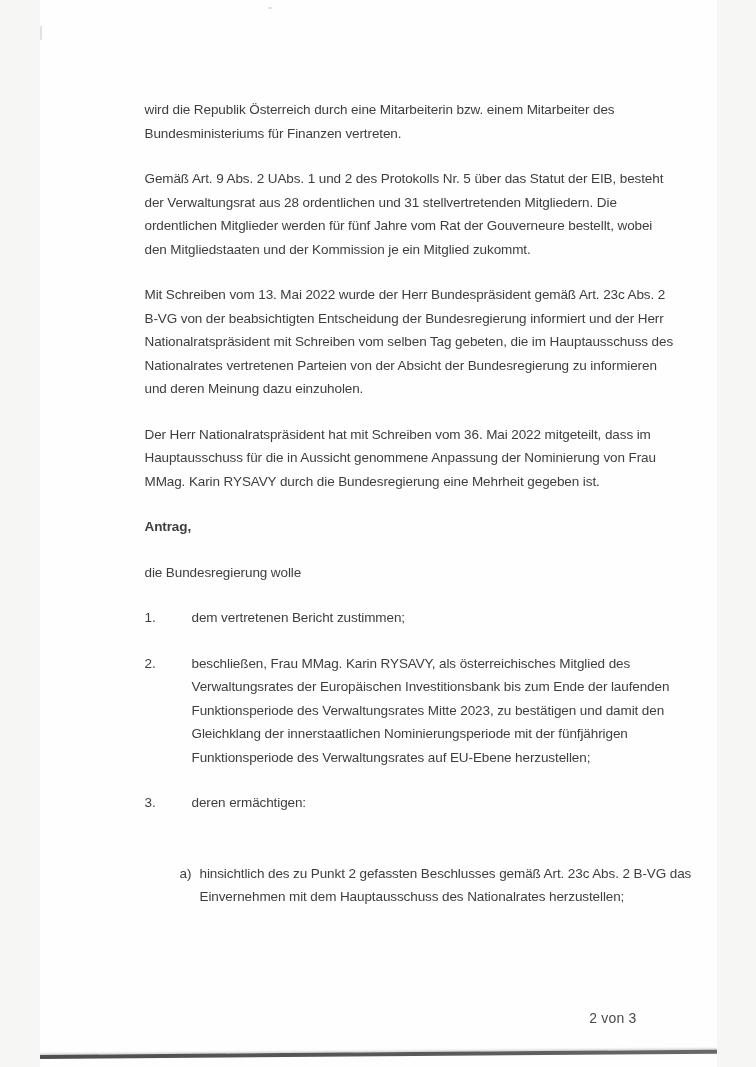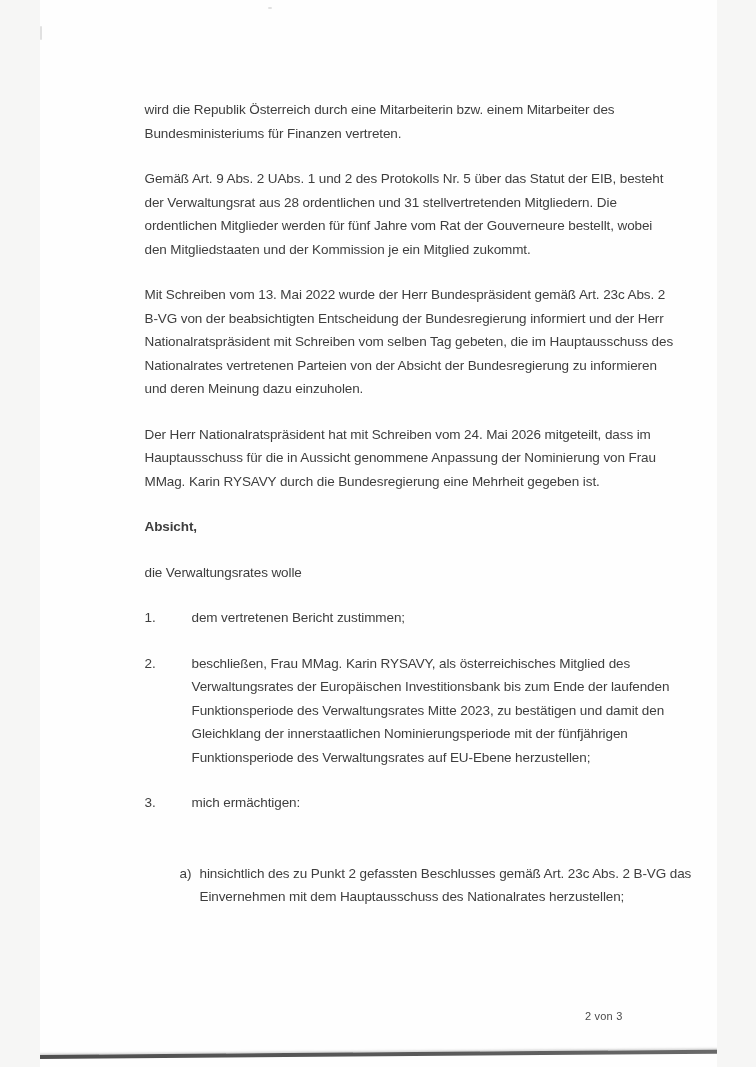--- a/index.html
+++ b/index.html
@@ -70,22 +70,22 @@
     left: 0;
     top: 0;
   }
   .sub-text {
     white-space: pre-line;
     margin-top: 47px;
   }
   .footer-pagenum {
     position: absolute;
     top: 1010px;
-    right: 94px;
-    font-size: 11px;
+    right: 80px;
+    font-size: 14px;
     color: #4a4a4a;
     letter-spacing: 0.2px;
   }
   
   .scan-bottom-edge {
     position: absolute;
     top: 1052px;
     left: -8px;
     width: 772px;
     height: 3.5px;
@@ -124,44 +124,44 @@
 Bundesministeriums für Finanzen vertreten.</p>
     <p class="para">Gemäß Art. 9 Abs. 2 UAbs. 1 und 2 des Protokolls Nr. 5 über das Statut der EIB, besteht
 der Verwaltungsrat aus 28 ordentlichen und 31 stellvertretenden Mitgliedern. Die
 ordentlichen Mitglieder werden für fünf Jahre vom Rat der Gouverneure bestellt, wobei
 den Mitgliedstaaten und der Kommission je ein Mitglied zukommt.</p>
     <p class="para">Mit Schreiben vom 13. Mai 2022 wurde der Herr Bundespräsident gemäß Art. 23c Abs. 2
 B-VG von der beabsichtigten Entscheidung der Bundesregierung informiert und der Herr
 Nationalratspräsident mit Schreiben vom selben Tag gebeten, die im Hauptausschuss des
 Nationalrates vertretenen Parteien von der Absicht der Bundesregierung zu informieren
 und deren Meinung dazu einzuholen.</p>
-    <p class="para">Der Herr Nationalratspräsident hat mit Schreiben vom 24. Mai 2026 mitgeteilt, dass im
+    <p class="para">Der Herr Nationalratspräsident hat mit Schreiben vom 36. Mai 2022 mitgeteilt, dass im
 Hauptausschuss für die in Aussicht genommene Anpassung der Nominierung von Frau
 MMag. Karin RYSAVY durch die Bundesregierung eine Mehrheit gegeben ist.</p>
 
-    <p class="antrag">Absicht,</p>
+    <p class="antrag">Antrag,</p>
 
-    <p class="intro">die Verwaltungsrates wolle</p>
+    <p class="intro">die Bundesregierung wolle</p>
 
     <ol class="num-list">
       <li class="num-item">
         <span class="num-marker">1.</span>
         <div class="num-text">dem vertretenen Bericht zustimmen;</div>
       </li>
       <li class="num-item">
         <span class="num-marker">2.</span>
         <div class="num-text">beschließen, Frau MMag. Karin RYSAVY, als österreichisches Mitglied des
 Verwaltungsrates der Europäischen Investitionsbank bis zum Ende der laufenden
 Funktionsperiode des Verwaltungsrates Mitte 2023, zu bestätigen und damit den
 Gleichklang der innerstaatlichen Nominierungsperiode mit der fünfjährigen
 Funktionsperiode des Verwaltungsrates auf EU-Ebene herzustellen;</div>
       </li>
       <li class="num-item">
         <span class="num-marker">3.</span>
-        <div class="num-text">mich ermächtigen:</div>
+        <div class="num-text">deren ermächtigen:</div>
       </li>
     </ol>
 
     <ul class="sub-list">
       <li class="sub-item">
         <span class="sub-marker">a)</span>
         <div class="sub-text">hinsichtlich des zu Punkt 2 gefassten Beschlusses gemäß Art. 23c Abs. 2 B-VG das
 Einvernehmen mit dem Hauptausschuss des Nationalrates herzustellen;</div>
       </li>
     </ul>

